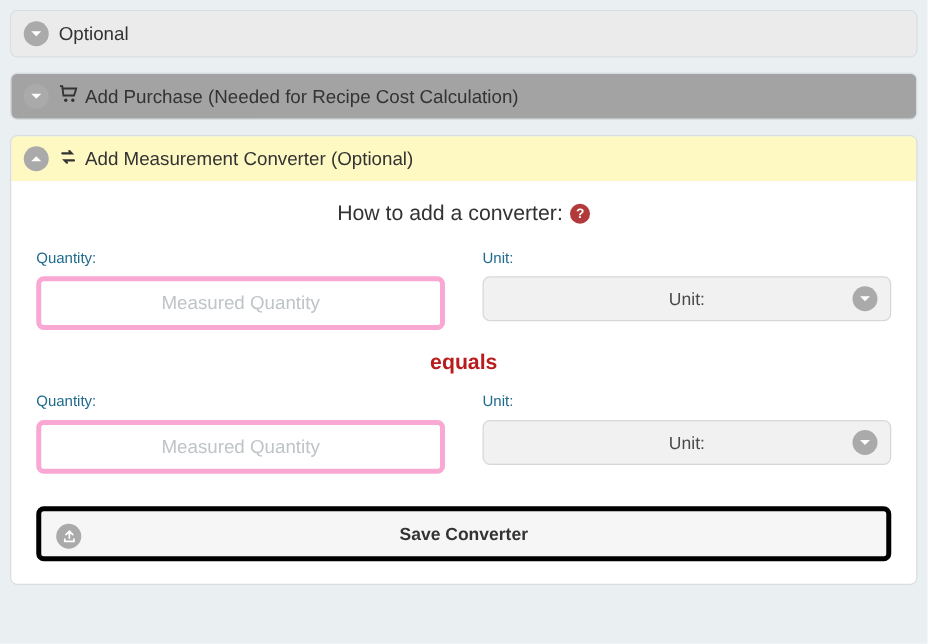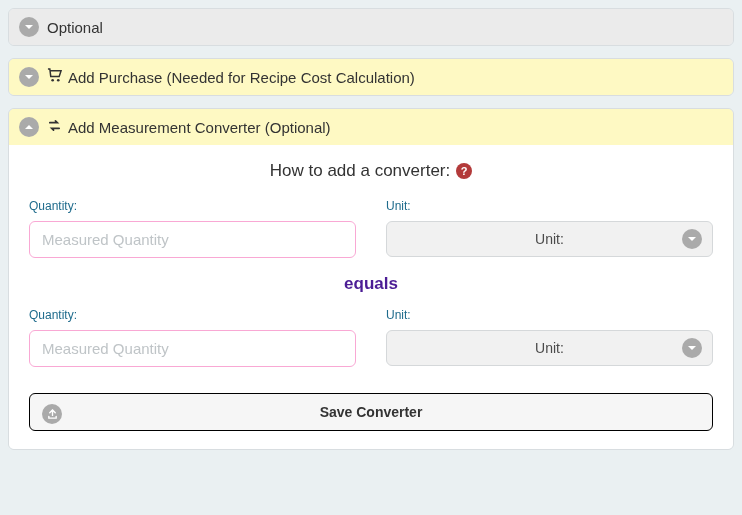--- a/index.html
+++ b/index.html
@@ -23,21 +23,21 @@
     padding: 8px 10px;
     cursor: pointer;
   }
   .panel-collapsed .panel-header {
     background: #ebebeb;
   }
   .panel-expanded .panel-header {
     background: #fef9c3;
   }
   .panel-white .panel-header {
-    background: #fef9c3;
+    background: #a3a3a3;
     align-items: center;
   }
   .circle-btn {
     width: 20px;
     height: 20px;
     border-radius: 50%;
     background: #aaa;
     display: inline-flex;
     align-items: center;
     justify-content: center;
@@ -83,25 +83,26 @@
   .col { flex: 1; }
   .field-label {
     color: #1e6b8c;
     font-size: 12px;
     margin-bottom: 8px;
     display: block;
   }
   .text-input {
     width: 100%;
     padding: 9px 12px;
-    border: 1px solid #f9a8d4;
+    border: 4px solid #f9a8d4;
     border-radius: 6px;
     font-size: 15px;
     color: #3b82f6;
     background: #fff;
+    text-align: center;
   }
   .text-input::placeholder { color: #bfc4c7; }
   .select-box {
     position: relative;
     width: 100%;
     background: #f1f1f1;
     border: 1px solid #d5d8da;
     border-radius: 6px;
     padding: 9px 12px;
     font-size: 14px;
@@ -116,29 +117,29 @@
     position: absolute;
     right: 10px;
     width: 20px; height: 20px;
     border-radius: 50%;
     background: #aaa;
     display: flex; align-items: center; justify-content: center;
   }
   .select-caret svg { width: 10px; height: 10px; fill: #fff; }
   .equals {
     text-align: center;
-    color: #4c1d95;
+    color: #b91c1c;
     font-weight: 600;
     font-size: 17px;
     margin: 16px 0 14px 0;
   }
   .save-row { margin-top: 26px; }
   .save-btn {
     width: 100%;
-    border: 1px solid #000000;
+    border: 4px solid #000000;
     background: #f6f6f6;
     border-radius: 6px;
     padding: 10px 12px;
     font-size: 14px;
     font-weight: 600;
     color: #333;
     cursor: pointer;
     position: relative;
     text-align: center;
   }

